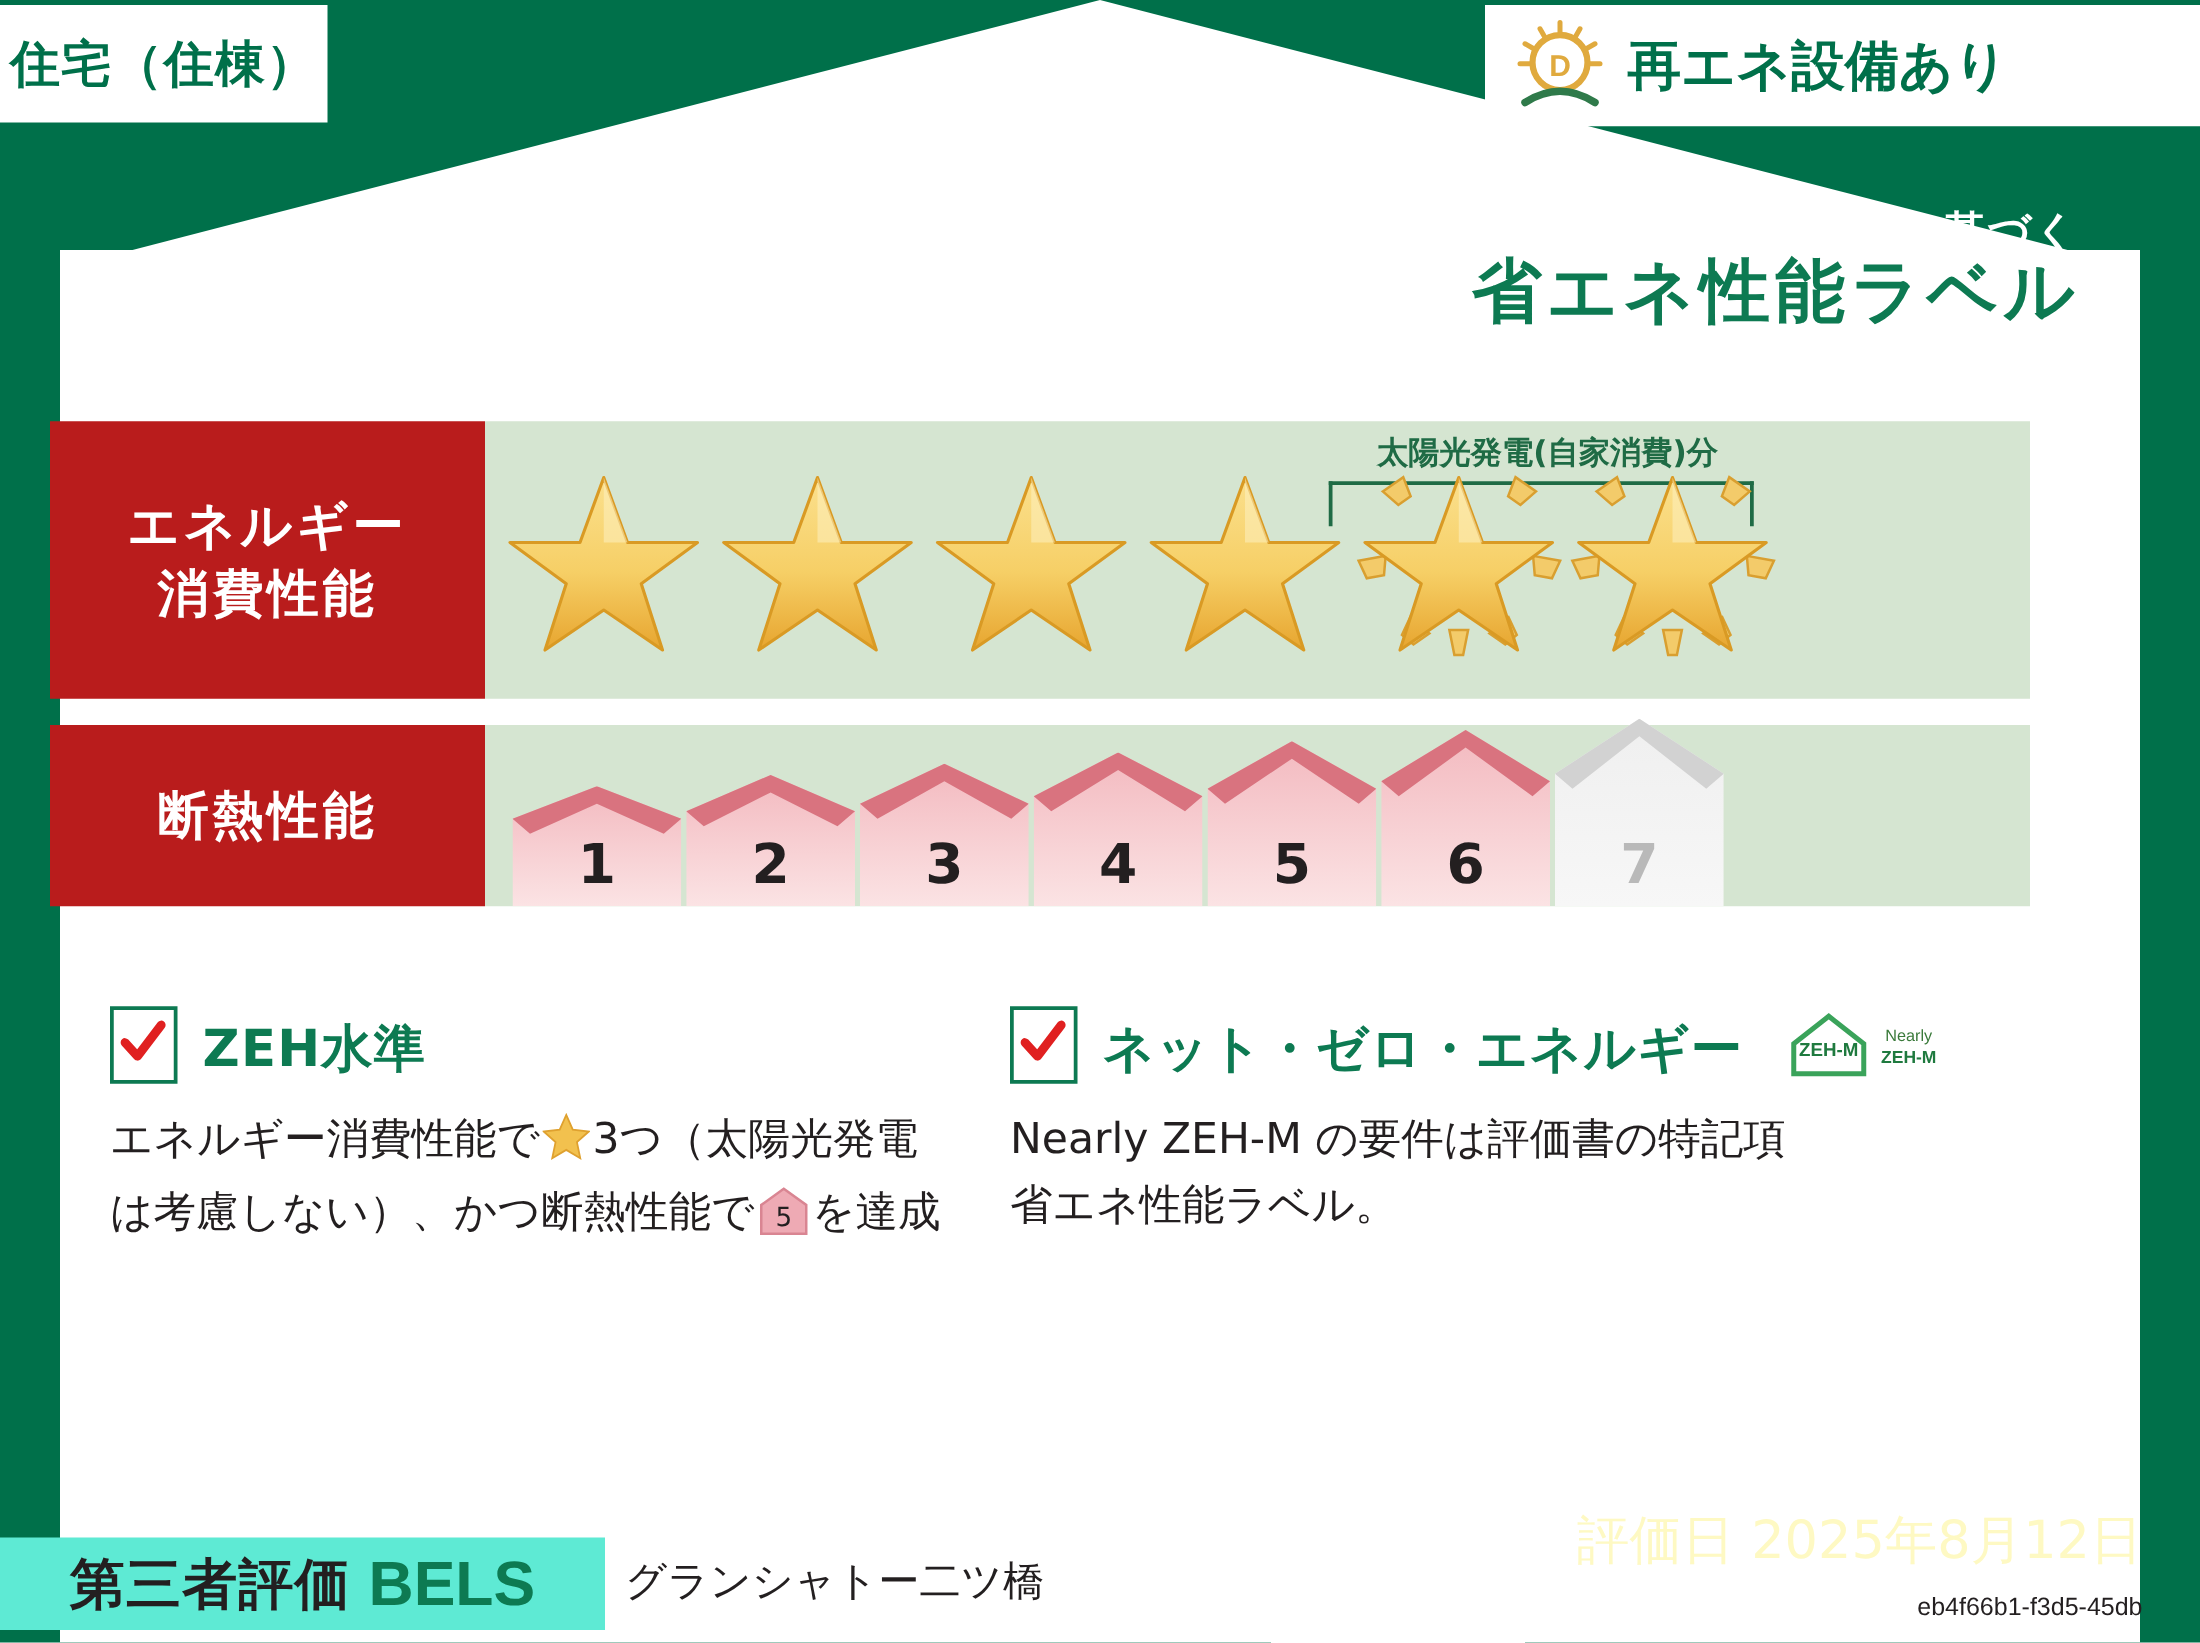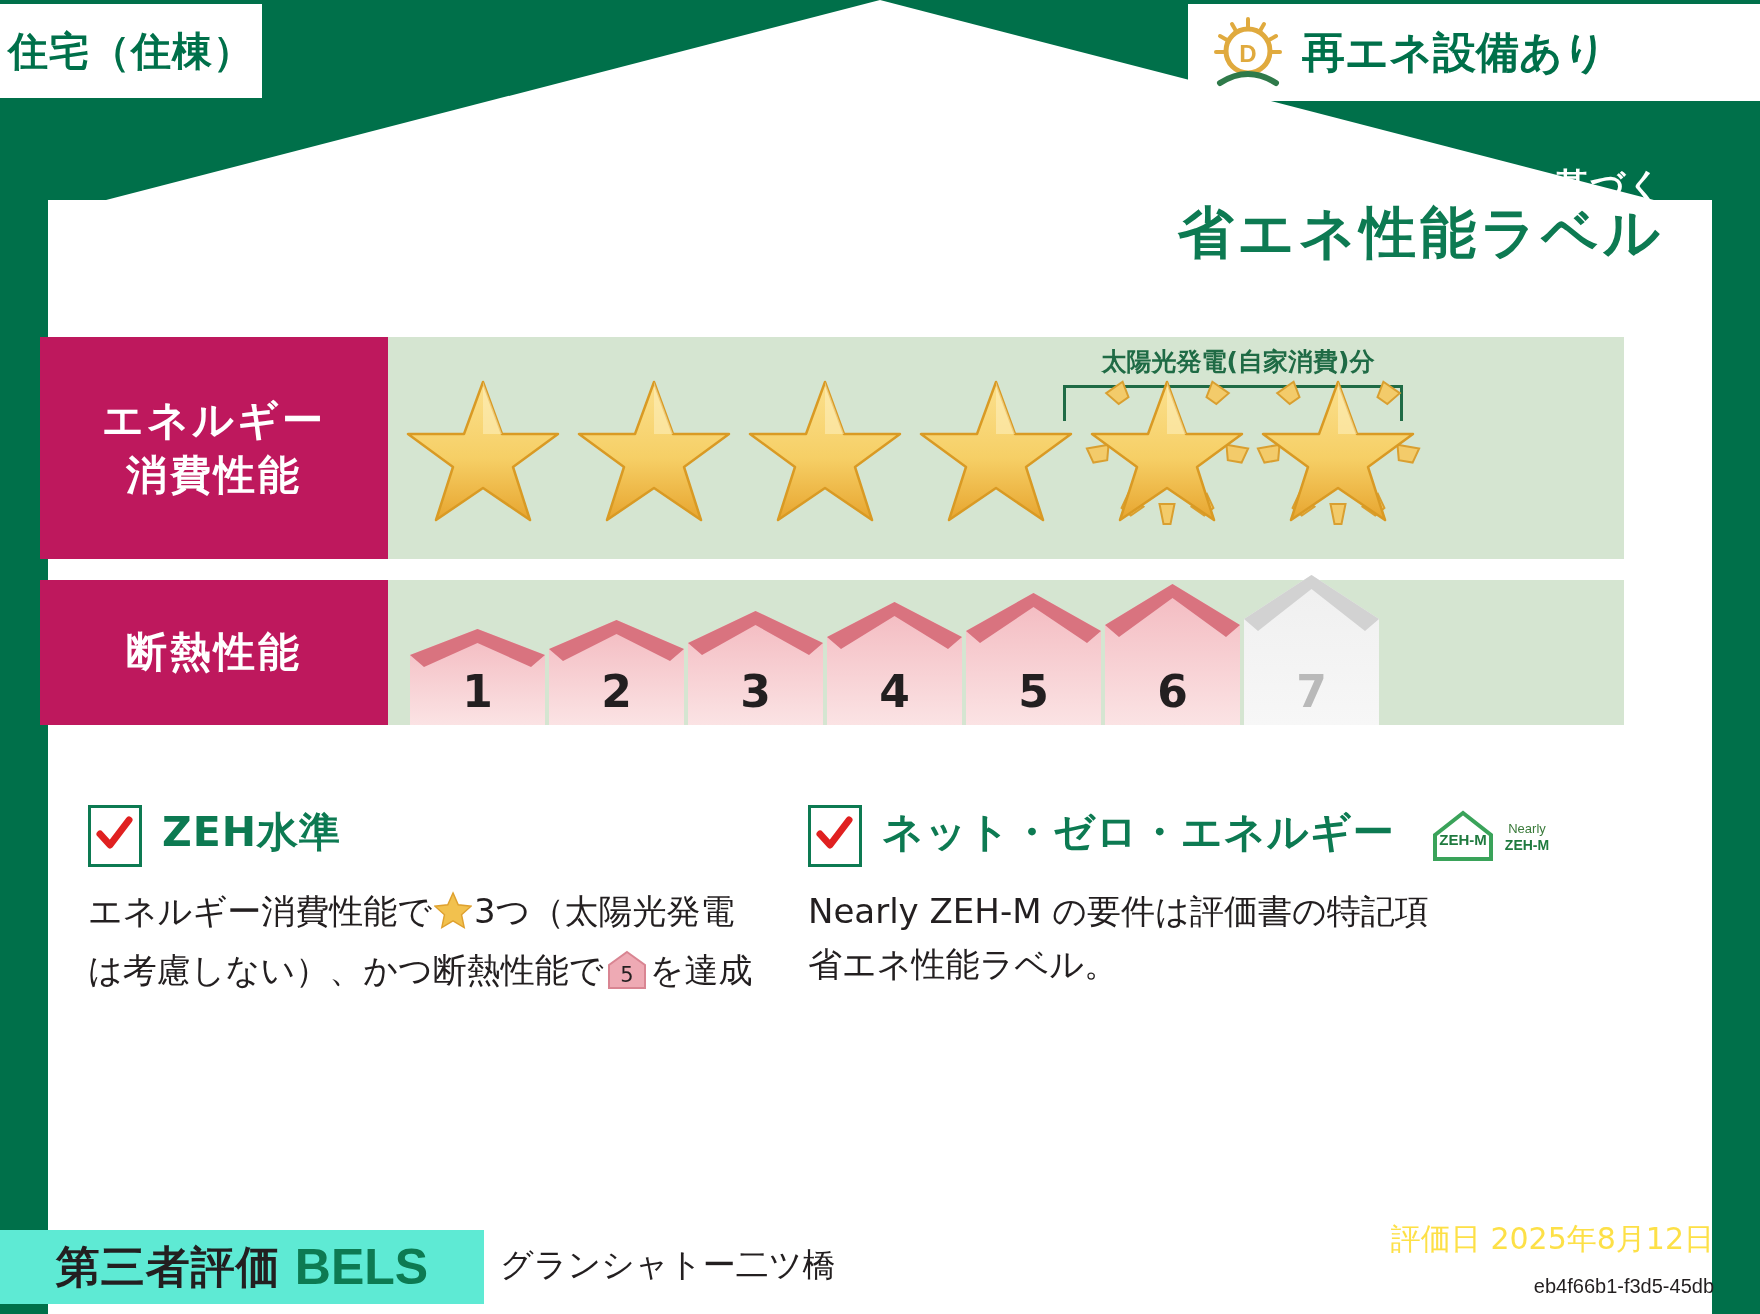--- a/index.html
+++ b/index.html
@@ -51,21 +51,21 @@
   .title-main{
     position:absolute;top:196px;left:0;width:1664px;text-align:right;
     color:#0d7a52;font-size:56px;font-weight:bold;letter-spacing:4px;
     font-family:"DejaVu Sans",sans-serif;z-index:10;
   }
   
   .perf-row{
     position:absolute;left:40px;display:flex;align-items:stretch;
   }
   .perf-label{
-    width:348px;background:#be185d;color:#ffffff;
+    width:348px;background:#b91c1c;color:#ffffff;
     display:flex;flex-direction:column;align-items:center;justify-content:center;
     font-weight:bold;font-family:"DejaVu Sans",sans-serif;
     letter-spacing:3px;line-height:1.35;
   }
   .perf-value{
     flex:1;background:#d5e5d1;position:relative;
   }
   #row-energy{top:337px;width:1584px;height:222px;}
   #row-energy .perf-label{font-size:41px;}
   #row-insul{top:580px;width:1584px;height:145px;}
@@ -101,21 +101,21 @@
     position:absolute;bottom:8px;left:0;width:100%;text-align:center;
     font-size:44px;font-weight:bold;color:#231f20;
     font-family:"DejaVu Sans",sans-serif;
   }
   .ihouse.off .num{color:#b9b9b9;}
 
   
   .check-sec{position:absolute;}
   #sec-zeh{left:88px;top:805px;width:680px;}
   #sec-nze{left:808px;top:805px;width:760px;}
-  .check-head{display:flex;align-items:flex-start;gap:20px;}
+  .check-head{display:flex;align-items:flex-end;gap:20px;}
   .cbox{
     width:48px;height:56px;border:3px solid #0d7a52;background:#fff;
     position:relative;flex:none;
   }
   .cbox svg{position:absolute;left:3px;top:6px;}
   .check-title{
     color:#0d7a52;font-weight:bold;font-size:41px;letter-spacing:1px;
     font-family:"DejaVu Sans",sans-serif;white-space:nowrap;
   }
   .desc{
@@ -134,21 +134,21 @@
   }
   .f-third{color:#231f20;font-weight:bold;font-size:44px;letter-spacing:1px;
     font-family:"DejaVu Sans",sans-serif;}
   .f-bels{color:#0d7a52;font-weight:bold;font-size:50px;letter-spacing:0px;
     font-family:"Liberation Sans",sans-serif;}
   .prop-name{
     position:absolute;left:500px;bottom:26px;color:#231f20;font-size:33px;
     font-family:"DejaVu Sans",sans-serif;z-index:12;
   }
   .eval-date{
-    position:absolute;right:46px;bottom:54px;color:#fde047;font-size:30px;
+    position:absolute;right:46px;bottom:54px;color:#fef9c3;font-size:42px;
     font-family:"DejaVu Sans",sans-serif;z-index:12;text-align:right;
   }
   .eval-id{
     position:absolute;right:46px;bottom:16px;color:#231f20;font-size:20px;
     font-family:"Liberation Sans",sans-serif;z-index:12;text-align:right;
   }
 </style>
 </head>
 <body>
 

